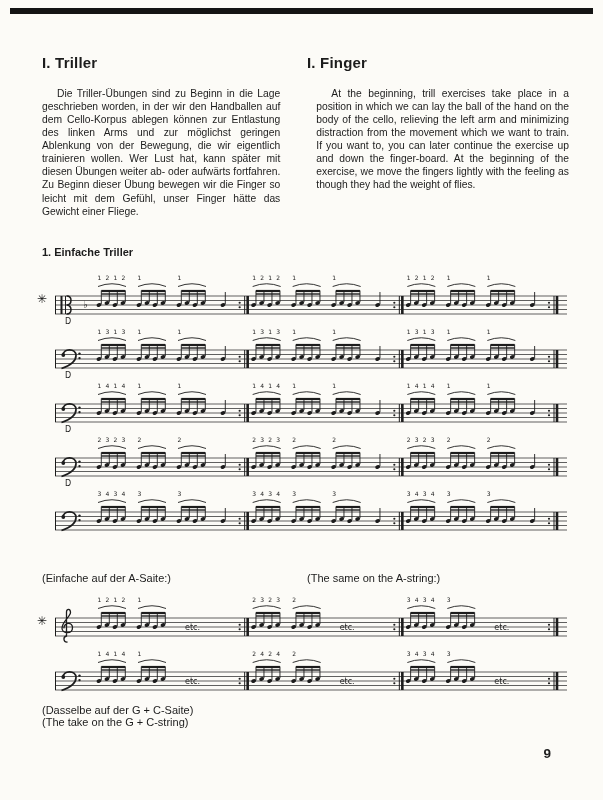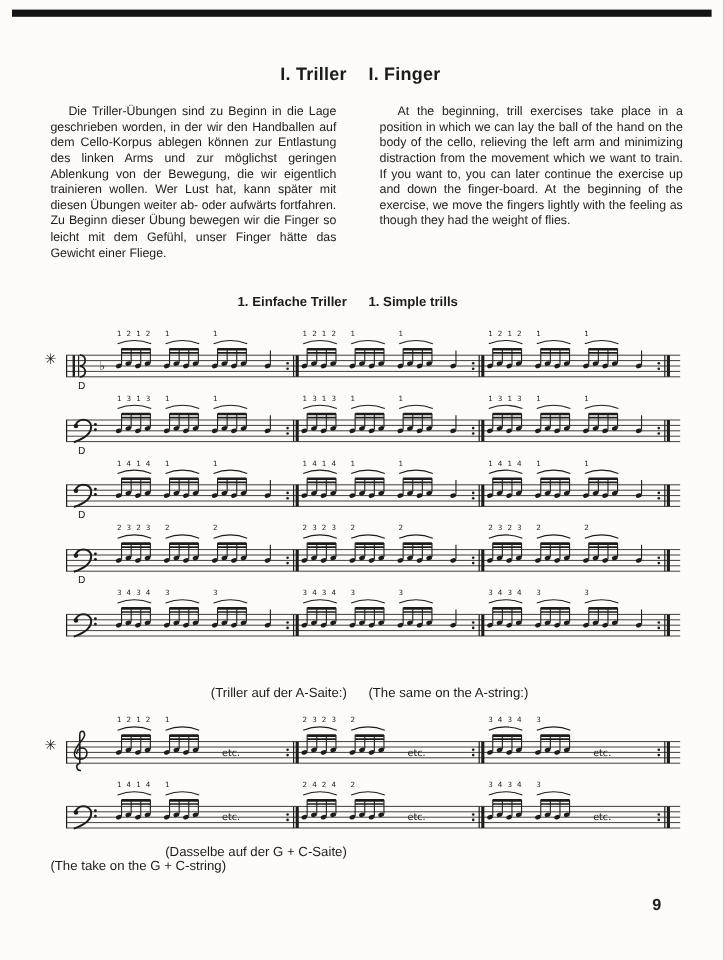--- a/index.html
+++ b/index.html
@@ -3,21 +3,21 @@
 <meta charset="utf-8">
 <style>
   html,body{margin:0;padding:0;background:#9a9a9a;}
   .page{
     width:603px;height:800px;margin:0 auto;background:#fcfbf7;color:#1c1c1c;
     font-family:"Liberation Sans",sans-serif;position:relative;overflow:hidden;
     box-sizing:border-box;
   }
   .top-bar{height:6px;background:#141414;margin:8px 10px 0 10px;}
   .cols{display:flex;justify-content:space-between;padding:0 34px 0 42px;}
-  .col-l{width:247px;text-align:right;}
+  .col-l{width:247px;}
   .col-r{width:262px;}
   .headings{margin-top:40px;}
   .headings h1{font-size:15px;font-weight:bold;margin:0;letter-spacing:.2px;}
   .bodytext{margin-top:16px;gap:36px;}
   .bodytext p{
     margin:0;font-size:10.3px;line-height:1.27;text-align:justify;text-indent:15px;
   }
   .subheads{margin-top:28px;}
   .subheads h2{font-size:11px;font-weight:bold;margin:0;}
   .score-block{margin-top:14px;}
@@ -44,21 +44,20 @@
     <h1 class="col-r">I. Finger</h1>
   </div>
 
   <div class="cols bodytext">
     <p class="col-l">Die Triller-Übungen sind zu Beginn in die Lage geschrieben worden, in der wir den Handballen auf dem Cello-Korpus ablegen können zur Entlastung des linken Arms und zur möglichst geringen Ablenkung von der Bewegung, die wir eigentlich trainieren wollen. Wer Lust hat, kann später mit diesen Übungen weiter ab- oder aufwärts fortfahren. Zu Beginn dieser Übung bewegen wir die Finger so leicht mit dem Gefühl, unser Finger hätte das Gewicht einer Fliege.</p>
     <p class="col-r">At the beginning, trill exercises take place in a position in which we can lay the ball of the hand on the body of the cello, relieving the left arm and minimizing distraction from the movement which we want to train. If you want to, you can later continue the exercise up and down the finger-board. At the beginning of the exercise, we move the fingers lightly with the feeling as though they had the weight of flies.</p>
   </div>
 
   <div class="cols subheads">
     <h2 class="col-l">1. Einfache Triller</h2>
-    <h2 class="col-r">1. Simple trills</h2>
   </div>
 
   <div id="main-score" class="score-block">
       <div class="system-row">
         <span class="marker">✳</span>
         <svg width="512" height="54" viewBox="0 0 512 54">
           <line x1="0" y1="24" x2="512" y2="24" stroke="#1c1c1c" stroke-width="0.7"></line>
           <line x1="0" y1="28.5" x2="512" y2="28.5" stroke="#1c1c1c" stroke-width="0.7"></line>
           <line x1="0" y1="33" x2="512" y2="33" stroke="#1c1c1c" stroke-width="0.7"></line>
           <line x1="0" y1="37.5" x2="512" y2="37.5" stroke="#1c1c1c" stroke-width="0.7"></line>
@@ -805,21 +804,21 @@
           <line x1="479.6333333333333" y1="32.2" x2="479.6333333333333" y2="20" stroke="#1c1c1c" stroke-width="0.9"></line>
           <circle cx="494" cy="30.75" r="1.1" fill="#1c1c1c"></circle>
           <circle cx="494" cy="35.25" r="1.1" fill="#1c1c1c"></circle>
           <line x1="499" y1="24" x2="499" y2="42" stroke="#1c1c1c" stroke-width="1"></line>
           <line x1="502" y1="24" x2="502" y2="42" stroke="#1c1c1c" stroke-width="2.6"></line>
         </svg>
       </div>
     </div>
 
   <div class="cols captions">
-    <p class="col-l">(Triller auf der A-Saite:)</p>
+    <p class="col-l">(Einfache auf der A-Saite:)</p>
     <p class="col-r">(The same on the A-string:)</p>
   </div>
 
   <div id="extra-score" class="score-block">
       <div class="system-row">
         <span class="marker">✳</span>
         <svg width="512" height="54" viewBox="0 0 512 54">
           <line x1="0" y1="24" x2="512" y2="24" stroke="#1c1c1c" stroke-width="0.7"></line>
           <line x1="0" y1="28.5" x2="512" y2="28.5" stroke="#1c1c1c" stroke-width="0.7"></line>
           <line x1="0" y1="33" x2="512" y2="33" stroke="#1c1c1c" stroke-width="0.7"></line>

